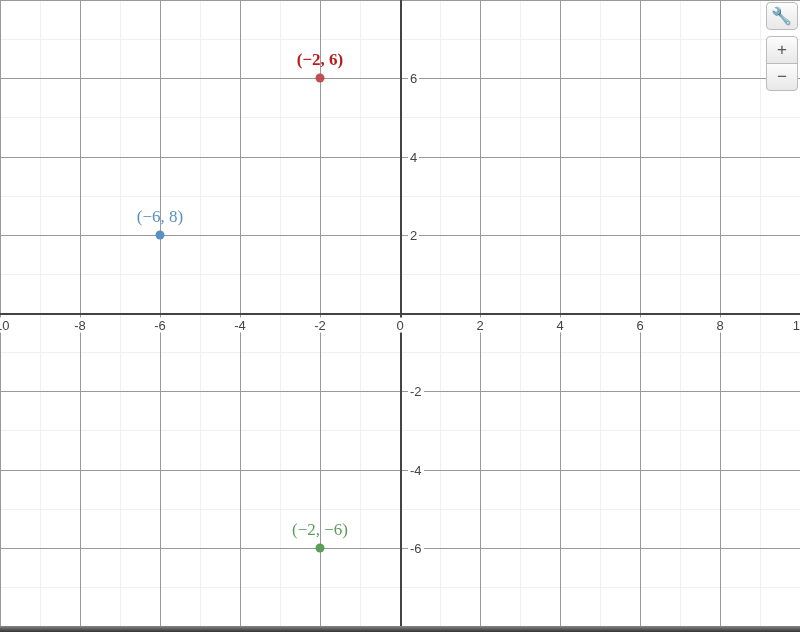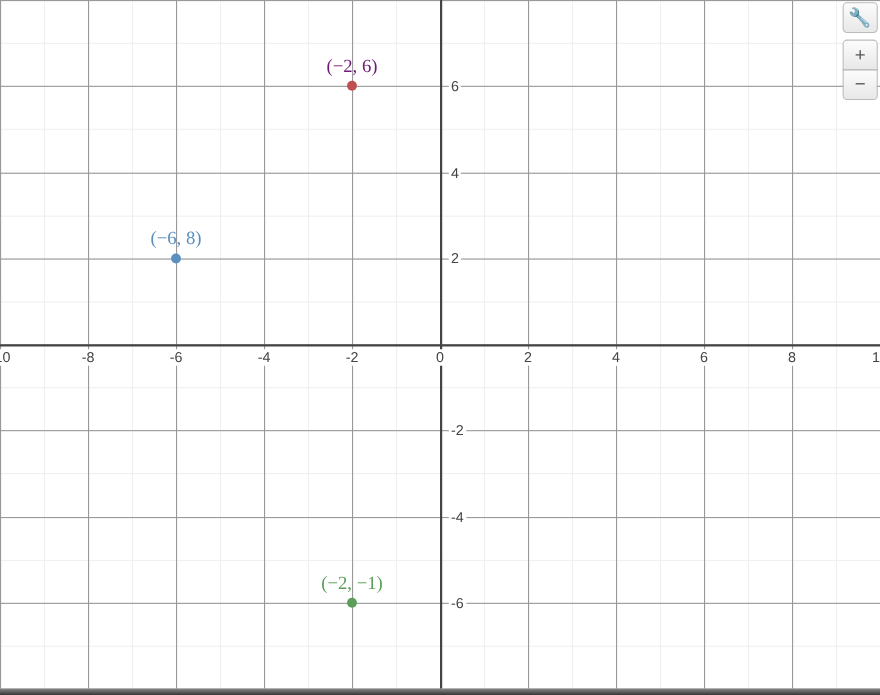--- a/index.html
+++ b/index.html
@@ -158,25 +158,25 @@
     <div class="tick-label" style="left: 640px; top: 325px;">6</div>
     <div class="tick-label" style="left: 720px; top: 325px;">8</div>
     <div class="tick-label" style="left: 800px; top: 325px;">10</div>
     <div class="tick-label yaxis" style="left: 408px; top: 547.75px;">-6</div>
     <div class="tick-label yaxis" style="left: 408px; top: 469.5px;">-4</div>
     <div class="tick-label yaxis" style="left: 408px; top: 391.25px;">-2</div>
     <div class="tick-label yaxis" style="left: 408px; top: 234.75px;">2</div>
     <div class="tick-label yaxis" style="left: 408px; top: 156.5px;">4</div>
     <div class="tick-label yaxis" style="left: 408px; top: 78.25px;">6</div>
     <div class="point" style="left: 320px; top: 78.25px; background: rgb(192, 80, 79);"></div>
-    <div class="point-label" style="left: 320px; top: 70.25px; color: #701a75;">(−2, 6)</div>
+    <div class="point-label" style="left: 320px; top: 70.25px; color: #b91c1c; font-weight: bold;">(−2, 6)</div>
     <div class="point" style="left: 160px; top: 234.75px; background: rgb(90, 143, 193);"></div>
     <div class="point-label" style="left: 160px; top: 226.75px; color: rgb(90, 143, 193);">(−6, 8)</div>
     <div class="point" style="left: 320px; top: 547.75px; background: rgb(90, 158, 90);"></div>
-    <div class="point-label" style="left: 320px; top: 539.75px; color: rgb(90, 158, 90);">(−2, −1)</div>
+    <div class="point-label" style="left: 320px; top: 539.75px; color: rgb(90, 158, 90);">(−2, −6)</div>
   </div>
 
 <div class="toolbar">
   <div class="tool-btn">
     <span>🔧</span>
   </div>
   <div class="tool-btn zoom-in">
     <span>+</span>
   </div>
   <div class="tool-btn zoom-out">

